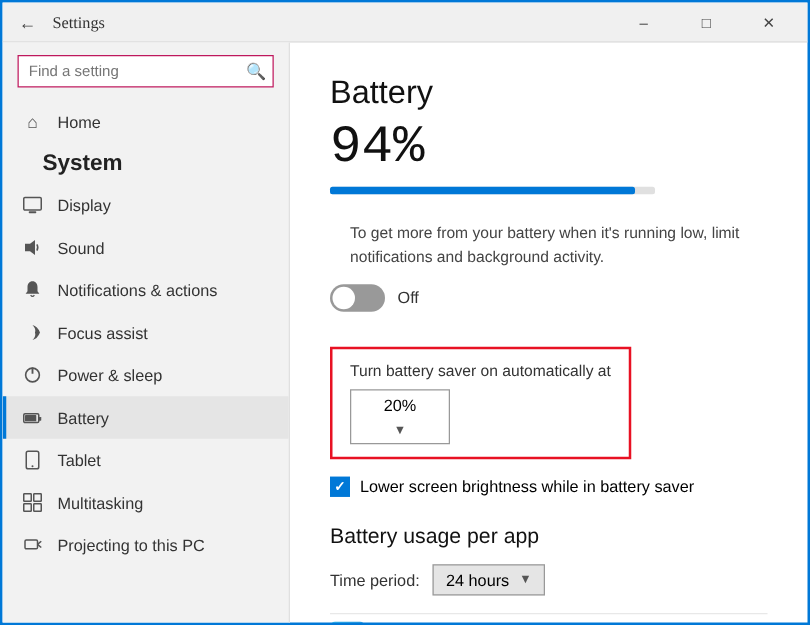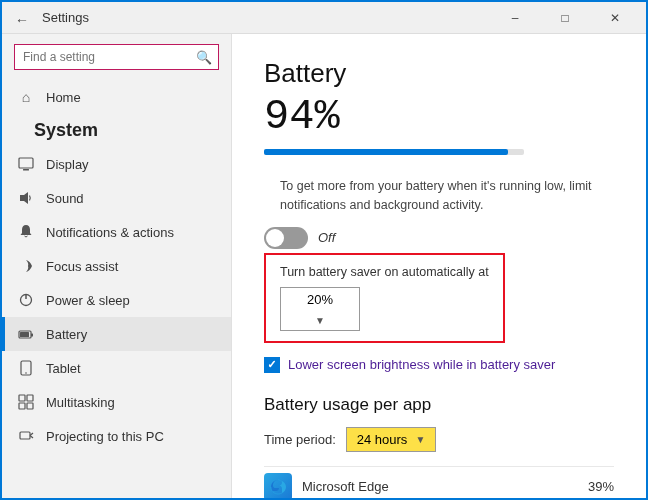--- a/index.html
+++ b/index.html
@@ -30,20 +30,21 @@
       justify-content: center;
       cursor: pointer;
       color: #444;
       font-size: 14px;
       margin-right: 8px;
     }
     .title-bar-title {
       font-size: 13px;
       color: #333;
       flex: 1;
+      font-family: Liberation Serif, serif;
     }
     .title-bar-controls {
       display: flex;
       gap: 4px;
     }
     .title-bar-btn {
       width: 46px;
       height: 32px;
       border: none;
       background: transparent;
@@ -167,22 +168,21 @@
       margin-bottom: 12px;
       line-height: 1.5;
       margin-left: 16px;
     }
 
     
     .toggle-row {
       display: flex;
       align-items: center;
       gap: 10px;
-      margin-bottom: 4px;
-      font-style: italic;
+      margin-bottom: 28px;
     }
     .toggle {
       width: 44px;
       height: 22px;
       background: #999;
       border-radius: 11px;
       position: relative;
       cursor: pointer;
       flex-shrink: 0;
     }
@@ -255,21 +255,21 @@
       flex-shrink: 0;
       cursor: pointer;
     }
     .checkbox-check {
       color: #fff;
       font-size: 11px;
       font-weight: bold;
     }
     .checkbox-label {
       font-size: 13px;
-      color: #4c1d95;
+      color: #000000;
     }
 
     
     .usage-section-title {
       font-size: 17px;
       font-weight: 300;
       color: #111;
       margin-bottom: 12px;
     }
     .time-period-row {
@@ -277,21 +277,21 @@
       align-items: center;
       gap: 10px;
       margin-bottom: 14px;
     }
     .time-period-label {
       font-size: 13px;
       color: #333;
     }
     .time-dropdown {
       border: 1px solid #999;
-      background: #fde047;
+      background: #e5e5e5;
       padding: 4px 10px;
       font-size: 13px;
       display: flex;
       align-items: center;
       gap: 8px;
       cursor: pointer;
     }
 
     
     .app-row {

